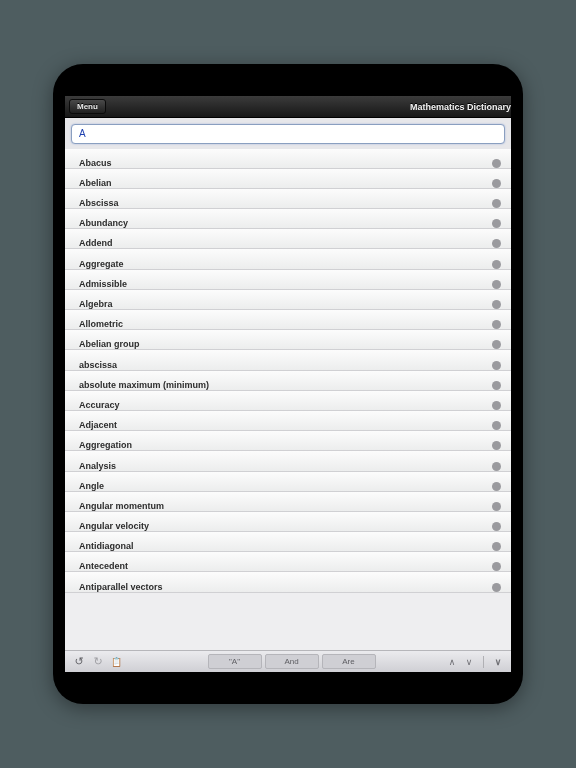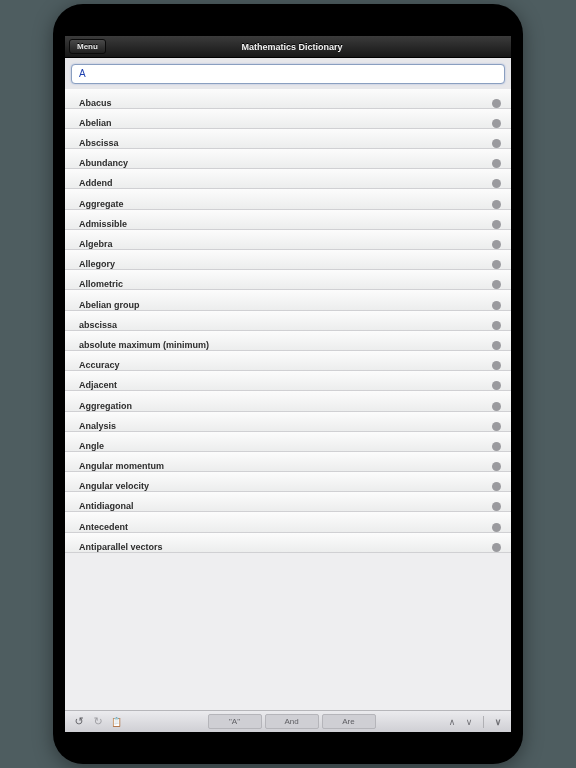--- a/index.html
+++ b/index.html
@@ -9,21 +9,21 @@
     font-family: -apple-system, Helvetica, Arial, sans-serif;
     display: flex;
     align-items: center;
     justify-content: center;
     width: 576px;
     height: 768px;
     overflow: hidden;
   }
   .device {
     width: 470px;
-    height: 760px;
+    height: 640px;
     background: #000;
     border-radius: 30px;
     padding: 32px 12px 32px 12px;
     box-shadow: 0 4px 20px rgba(0,0,0,0.4);
     display: flex;
     flex-direction: column;
   }
   .screen {
     background: #e7e7ea;
     flex: 1;
@@ -50,21 +50,21 @@
     background: linear-gradient(#4a4a4a, #1f1f1f);
     border: 1px solid #0a0a0a;
     border-radius: 3px;
     display: flex;
     align-items: center;
     text-shadow: 0 -1px 0 #000;
   }
   .nav-title {
     position: absolute;
     left: 8px; right: 0;
-    text-align: center;
+    text-align: right;
     font-size: 9px;
     font-weight: bold;
     color: #f2f2f2;
     text-shadow: 0 -1px 0 #000;
     pointer-events: none;
   }
   .search-area {
     padding: 5px 6px;
     flex-shrink: 0;
   }
@@ -193,24 +193,20 @@
         </div>
         <div class="row">
           <span>Admissible</span>
           <span class="disclosure"></span>
         </div>
         <div class="row">
           <span>Algebra</span>
           <span class="disclosure"></span>
         </div>
         <div class="row">
-          <span>Allegory</span>
-          <span class="disclosure"></span>
-        </div>
-        <div class="row">
           <span>Allometric</span>
           <span class="disclosure"></span>
         </div>
         <div class="row">
           <span>Abelian group</span>
           <span class="disclosure"></span>
         </div>
         <div class="row">
           <span>abscissa</span>
           <span class="disclosure"></span>

